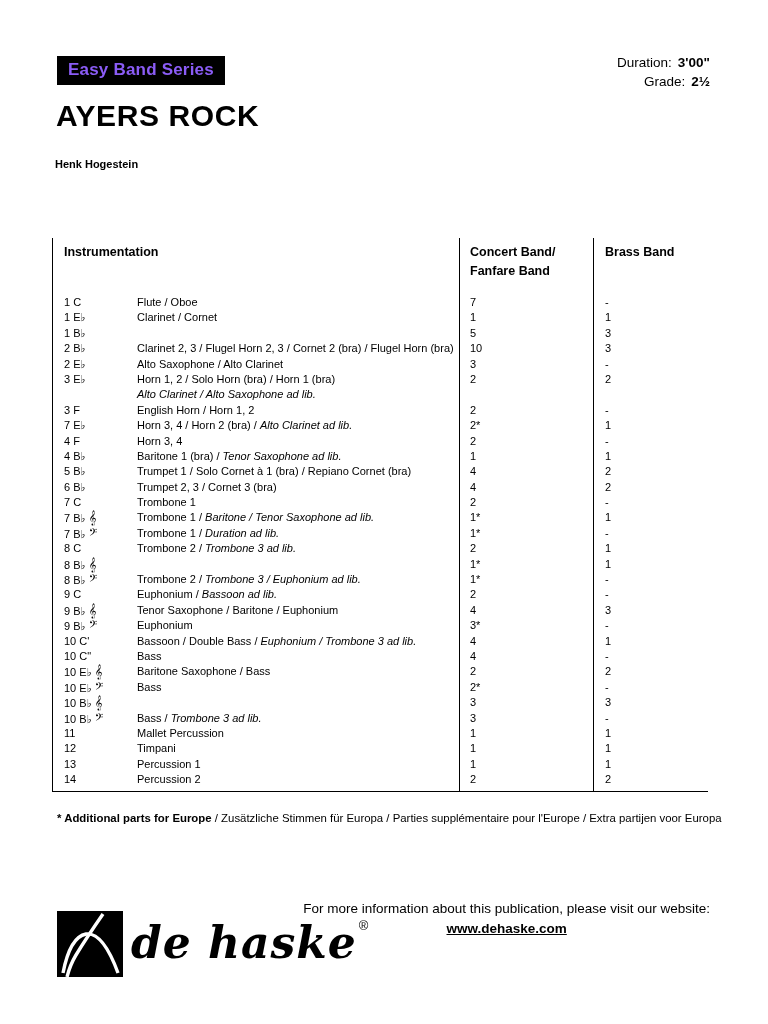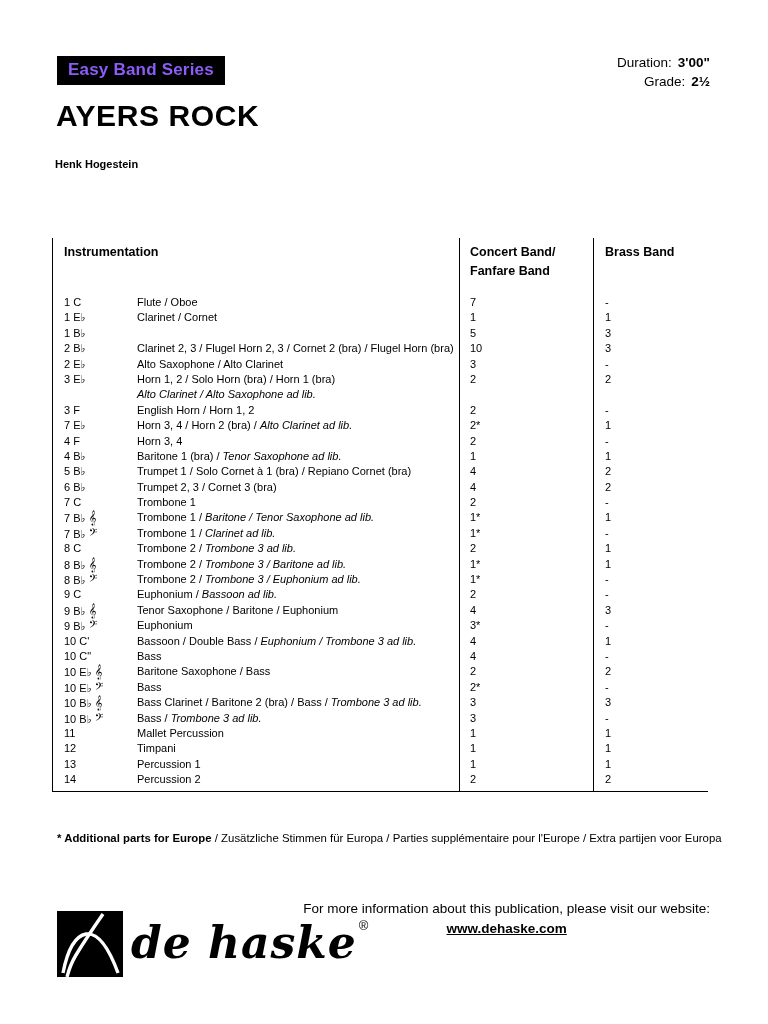--- a/index.html
+++ b/index.html
@@ -34,21 +34,21 @@
   .rows { position:absolute; left:0; right:0; top:57px; }
   .row { position:relative; height:15.4px; font-size:11px; line-height:15.4px; white-space:nowrap; }
   .c-key { position:absolute; left:11px; }
   .clef { font-size:13px; margin-left:3px; font-family:"DejaVu Sans",sans-serif; }
   .c-name { position:absolute; left:84px; }
   .c-concert { position:absolute; left:417px; }
   .c-brass { position:absolute; left:552px; }
   .it { font-style:italic; }
 
   
-  .footnote { position:absolute; left:57px; top:812px; font-size:11.4px; white-space:nowrap;margin-top:20px; }
+  .footnote { position:absolute; left:57px; top:812px; font-size:11.4px; white-space:nowrap; }
   .footnote .fb { font-weight:bold; }
 
   
   .logo-box { position:absolute; left:57px; top:911px; width:66px; height:66px; }
   .wordmark {
     position:absolute; left:131px; top:917px;
     font-family:"DejaVu Serif","Liberation Serif",serif;
     font-style:italic; font-weight:600; font-size:44px; letter-spacing:1px;
   }
   .reg { font-size:13px; vertical-align:28px; font-weight:normal; margin-left:2px; font-family:"Liberation Sans",sans-serif; font-style:normal; }
@@ -161,33 +161,32 @@
           <span class="c-brass">-</span>
         </div>
         <div class="row">
           <span class="c-key">7 B♭<span class="clef">𝄞</span></span>
           <span class="c-name"><span>Trombone 1 / </span><span class="it">Baritone / Tenor Saxophone ad lib.</span></span>
           <span class="c-concert">1*</span>
           <span class="c-brass">1</span>
         </div>
         <div class="row">
           <span class="c-key">7 B♭<span class="clef">𝄢</span></span>
-          <span class="c-name"><span>Trombone 1 / </span><span class="it">Clarinet ad lib.</span></span>
+          <span class="c-name"><span>Trombone 1 / </span><span class="it">Duration ad lib.</span></span>
           <span class="c-concert">1*</span>
           <span class="c-brass">-</span>
         </div>
         <div class="row">
           <span class="c-key">8 C</span>
           <span class="c-name"><span>Trombone 2 / </span><span class="it">Trombone 3 ad lib.</span></span>
           <span class="c-concert">2</span>
           <span class="c-brass">1</span>
         </div>
         <div class="row">
           <span class="c-key">8 B♭<span class="clef">𝄞</span></span>
-          <span class="c-name"><span>Trombone 2 / </span><span class="it">Trombone 3 / Baritone ad lib.</span></span>
           <span class="c-concert">1*</span>
           <span class="c-brass">1</span>
         </div>
         <div class="row">
           <span class="c-key">8 B♭<span class="clef">𝄢</span></span>
           <span class="c-name"><span>Trombone 2 / </span><span class="it">Trombone 3 / Euphonium ad lib.</span></span>
           <span class="c-concert">1*</span>
           <span class="c-brass">-</span>
         </div>
         <div class="row">
@@ -227,21 +226,20 @@
           <span class="c-brass">2</span>
         </div>
         <div class="row">
           <span class="c-key">10 E♭<span class="clef">𝄢</span></span>
           <span class="c-name"><span>Bass</span></span>
           <span class="c-concert">2*</span>
           <span class="c-brass">-</span>
         </div>
         <div class="row">
           <span class="c-key">10 B♭<span class="clef">𝄞</span></span>
-          <span class="c-name"><span>Bass Clarinet / Baritone 2 (bra) / Bass / </span><span class="it">Trombone 3 ad lib.</span></span>
           <span class="c-concert">3</span>
           <span class="c-brass">3</span>
         </div>
         <div class="row">
           <span class="c-key">10 B♭<span class="clef">𝄢</span></span>
           <span class="c-name"><span>Bass / </span><span class="it">Trombone 3 ad lib.</span></span>
           <span class="c-concert">3</span>
           <span class="c-brass">-</span>
         </div>
         <div class="row">

